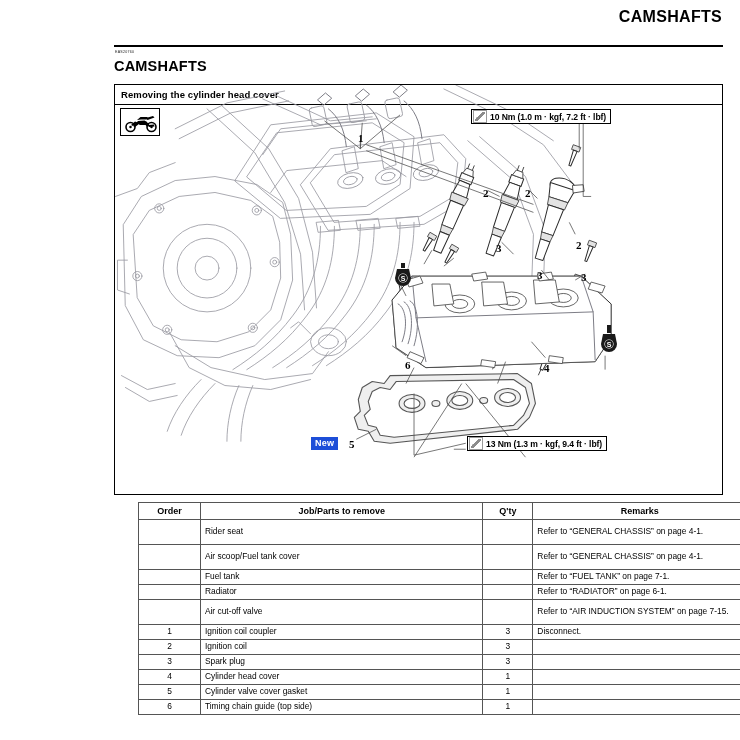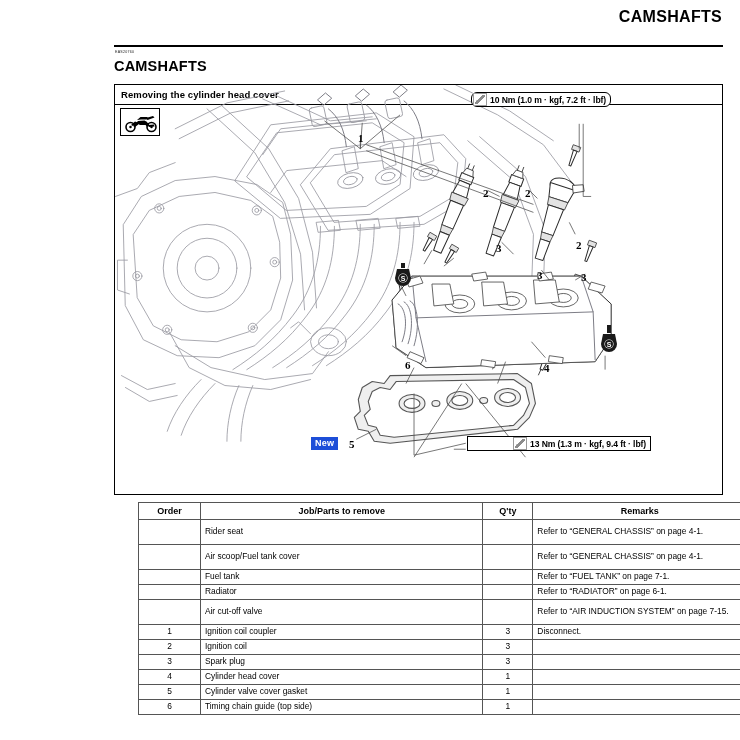--- a/index.html
+++ b/index.html
@@ -69,22 +69,22 @@
   .torque .tq-ico:before {
     content:""; position:absolute; left:1px; top:1px; right:1px; bottom:1px;
     background:linear-gradient(135deg,transparent 42%,#8c8c8c 42%,#8c8c8c 58%,transparent 58%);
   }
   .torque .tq-ico:after {
     content:""; position:absolute; left:2px; bottom:2px;
     border-left:3px solid #8c8c8c; border-top:3px solid transparent;
   }
   .torque .tq-txt { font-size:8.6px; font-weight:bold; white-space:nowrap; letter-spacing:-.1px; }
 
-  #torque-top   { left:356px; top:7px;border-radius:6px; }
-  #torque-bottom{ left:352px; top:351px;padding-left:44px; }
+  #torque-top   { left:356px; top:24px; }
+  #torque-bottom{ left:352px; top:351px; }
 
   
   .new-badge {
     position:absolute; left:196px; top:352px;
     background:#1d4ed8; color:#fff;
     font-size:9px; font-weight:bold;
     padding:1px 4px 2px 4px; letter-spacing:.2px;
   }
 
   

